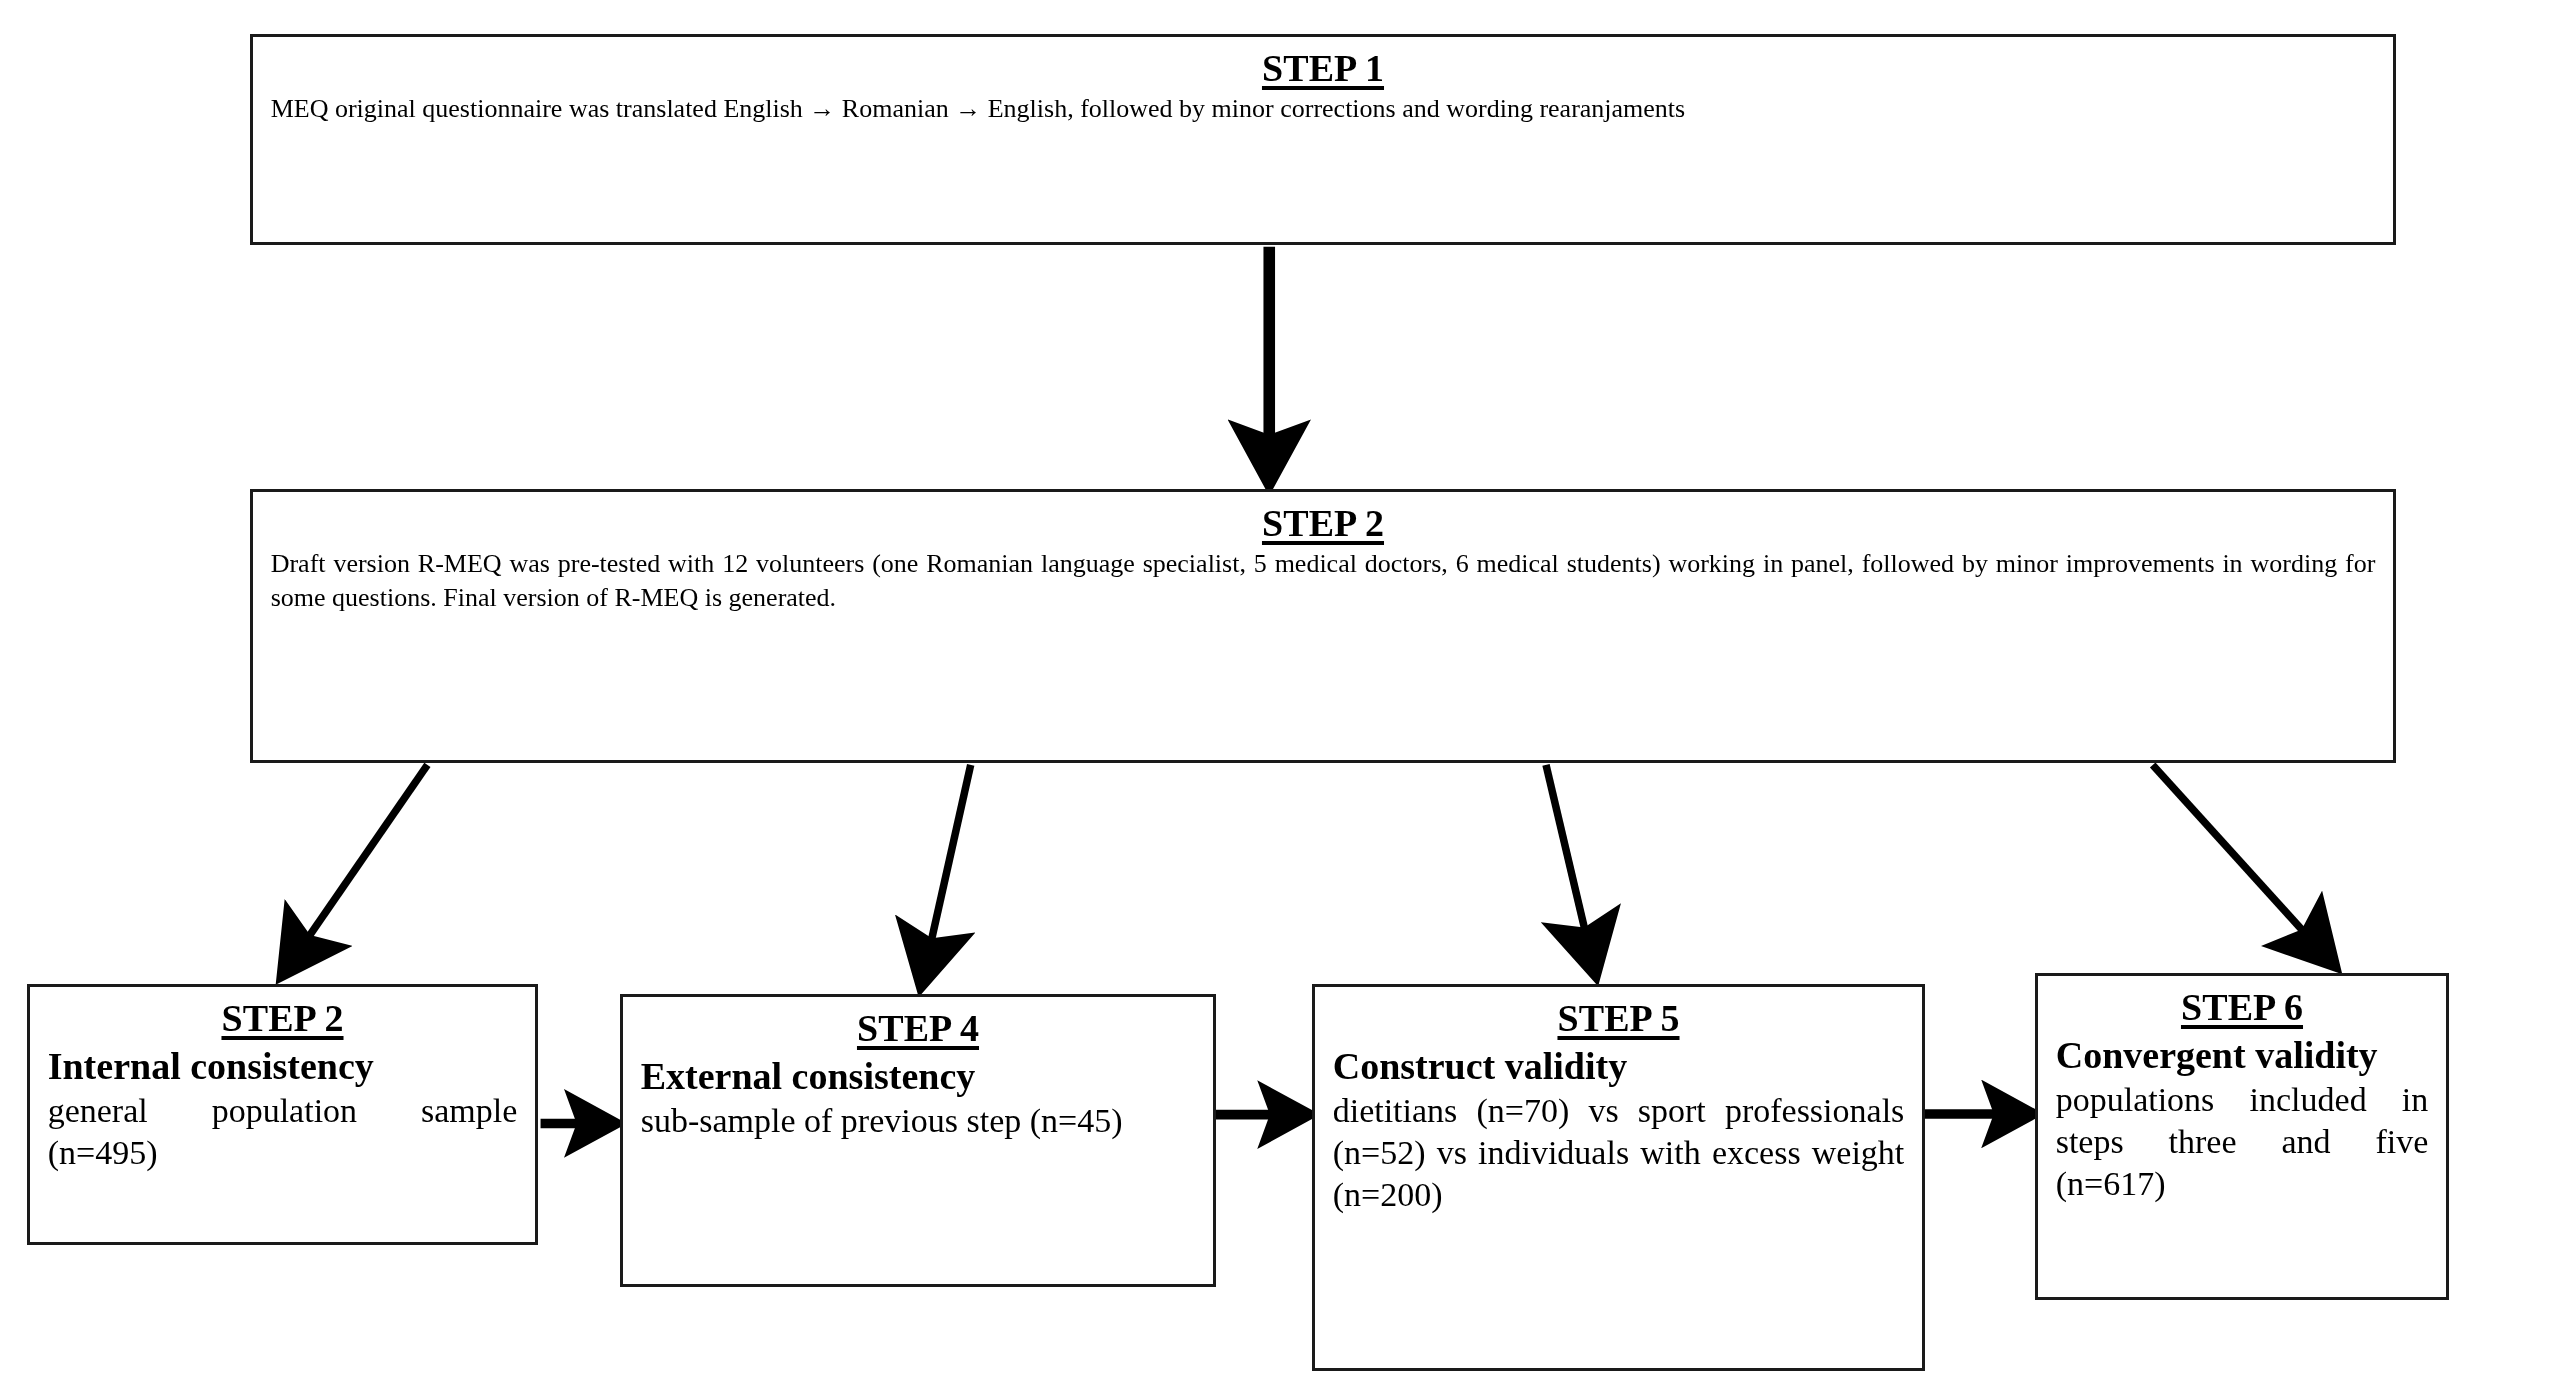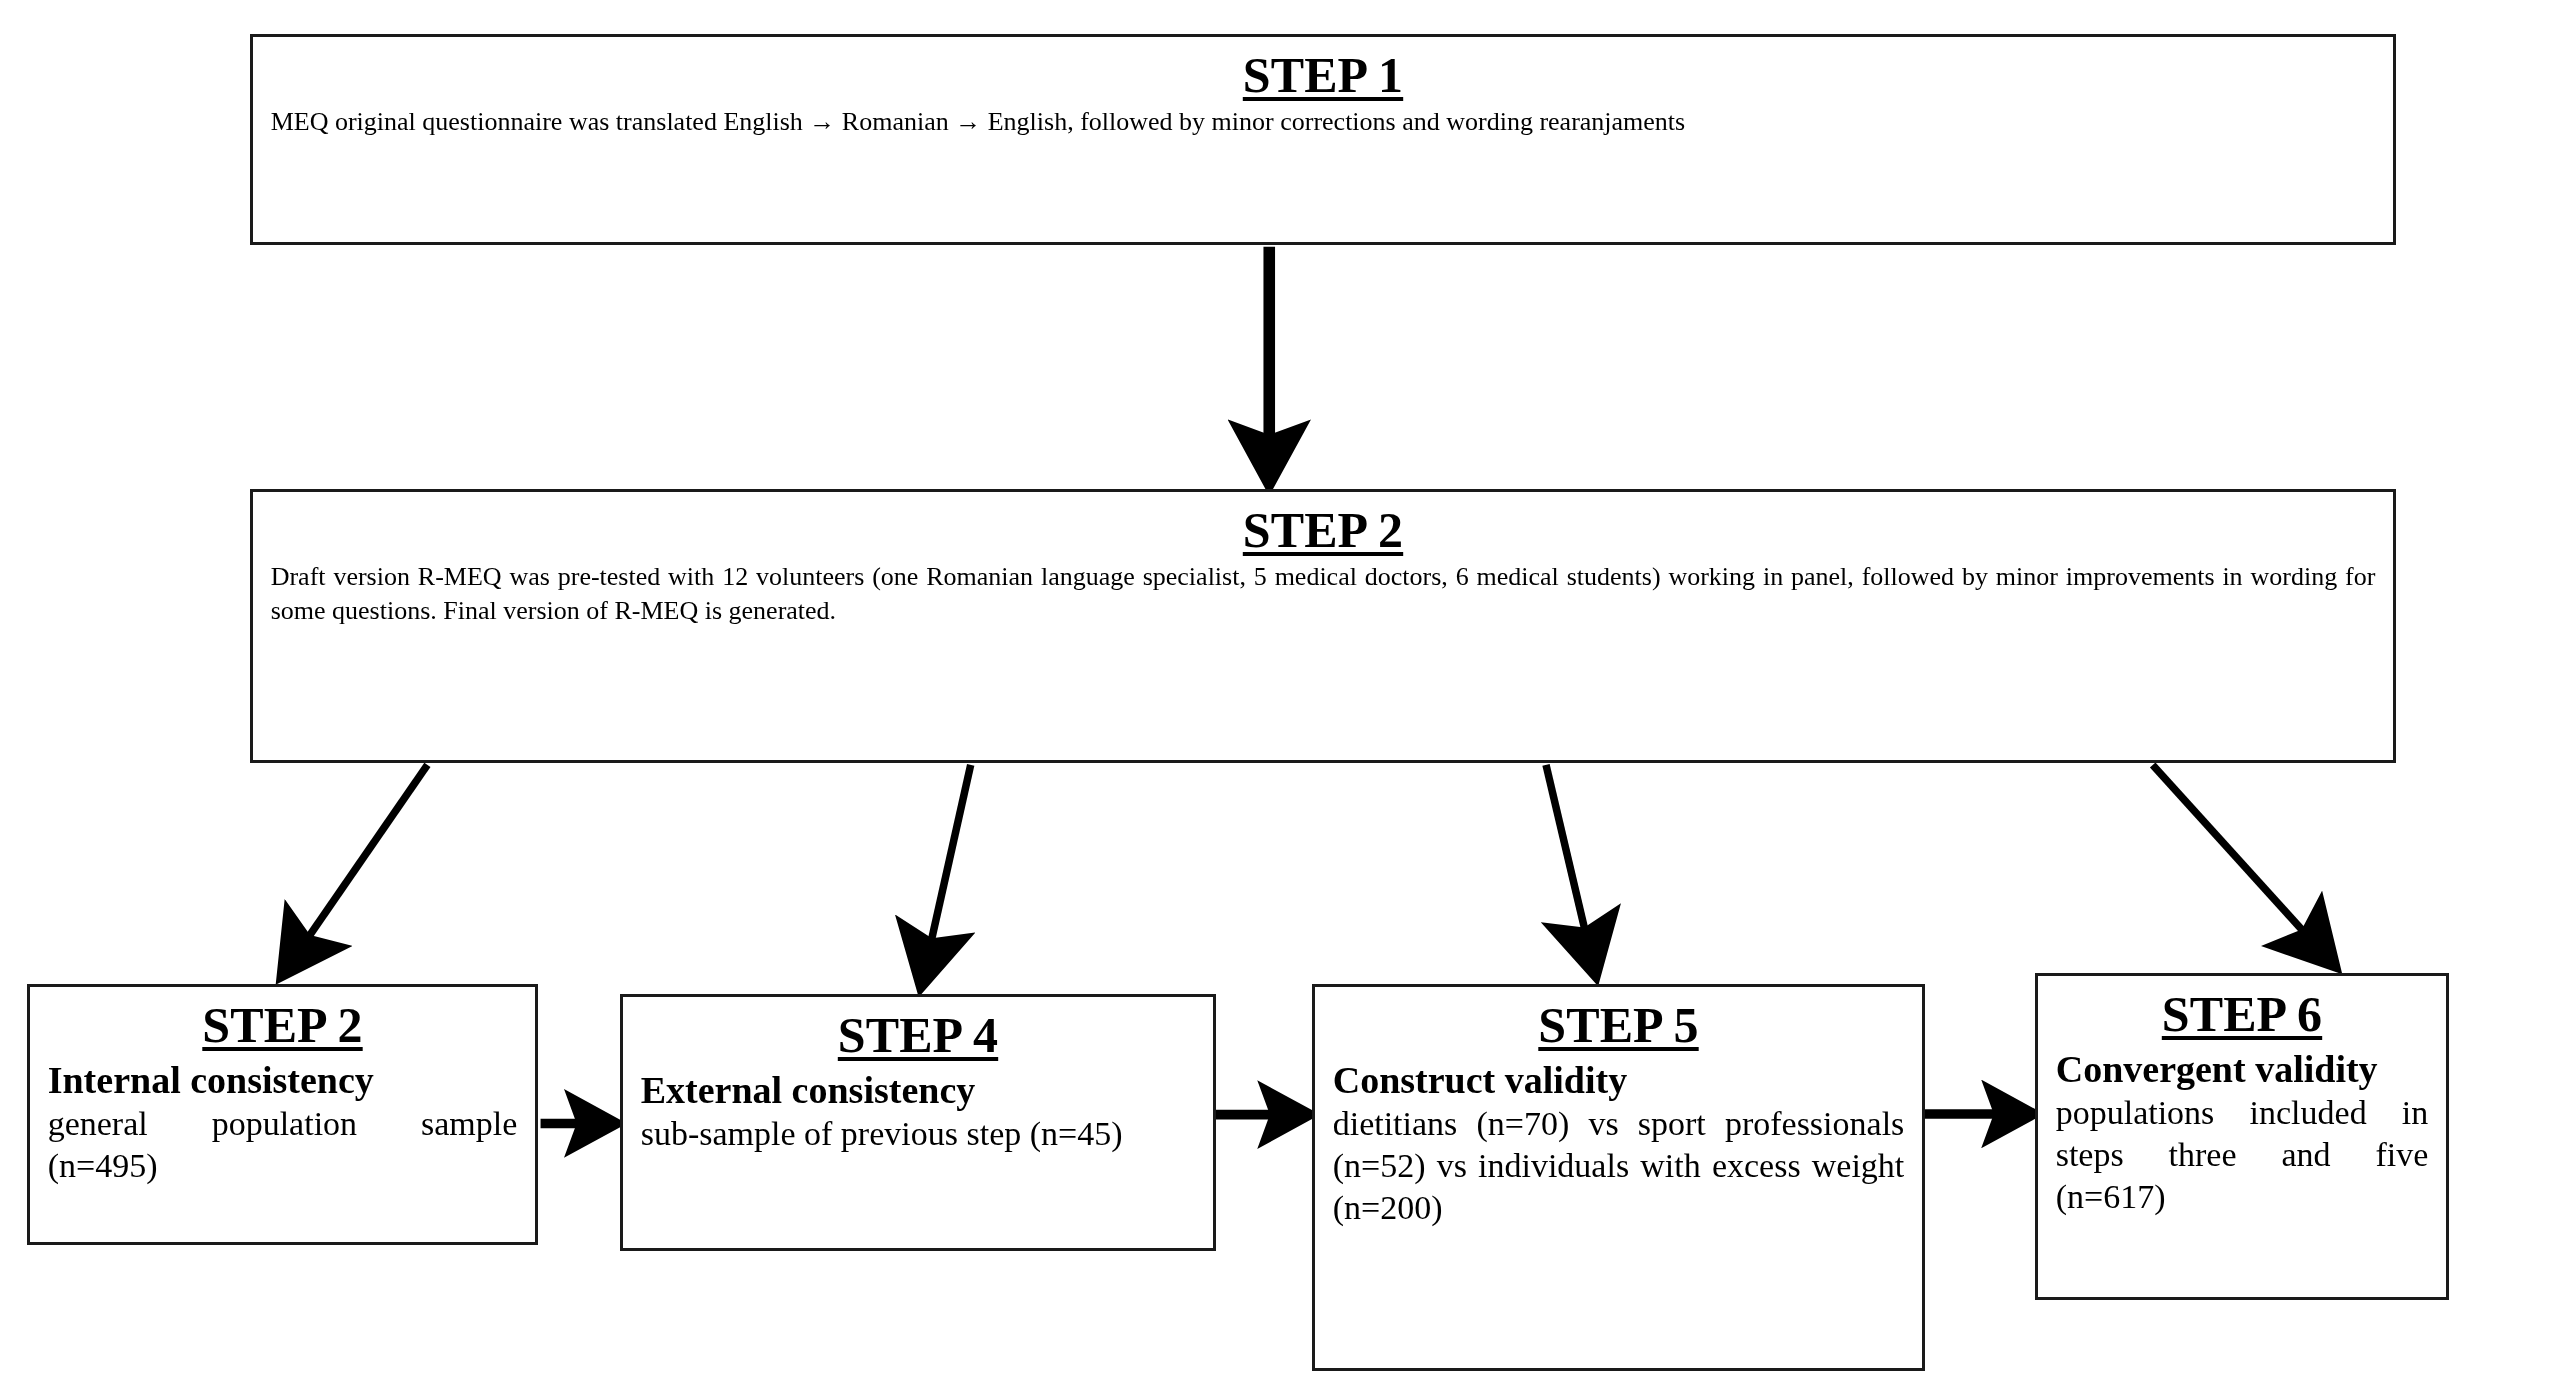--- a/index.html
+++ b/index.html
@@ -34,21 +34,21 @@
     padding: 9.5px 17.7px 6.8px 17.7px;
     z-index: 2;
   }
   .step-title {
     display: block;
     text-align: center;
     font-weight: bold;
     text-decoration: underline;
     text-underline-offset: 4.8px;
     text-decoration-thickness: 4.1px;
-    font-size: 50px;
+    font-size: 38px;
     line-height: 1.12;
     margin-bottom: 4.1px;
     letter-spacing: 0.1px;
   }
   .step-sub {
     display: block;
     font-weight: bold;
     font-size: 38px;
     line-height: 1.22;
     text-align: left;
@@ -68,21 +68,21 @@
   .wide .step-title {
     margin-bottom: 2.7px;
   }
 
   
   #node-step1 { left: 250px;  top: 34px;   width: 2146px; height: 211px; }
   #node-step2 { left: 250px;  top: 489px;  width: 2146px; height: 274px; }
 
   
   #node-step3 { left: 27px;   top: 984px; width: 511px;  height: 261px; }
-  #node-step4 { left: 620px;  top: 994px; width: 596px;  height: 257px; }
+  #node-step4 { left: 620px;  top: 994px; width: 596px;  height: 293px; }
   #node-step5 { left: 1312px; top: 984px; width: 613px;  height: 387px; }
   #node-step6 { left: 2035px; top: 973px; width: 414px;  height: 327px; }
 
   .step-body.tight { text-align: justify; }
 </style>
 </head>
 <body>
 
 <div id="canvas">
 

